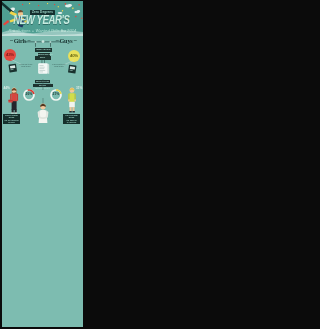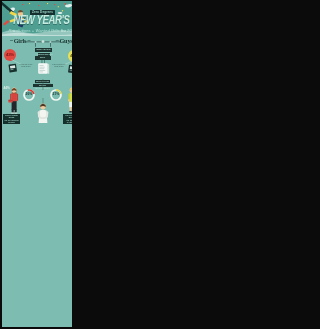--- a/index.html
+++ b/index.html
@@ -1,18 +1,18 @@
 <!DOCTYPE html>
 <html><head>
 <meta charset="utf-8">
 <style>
   html,body{margin:0;padding:0;background:#0b0b0b;}
   body{width:86px;height:329px;overflow:hidden;font-family:"Liberation Sans",sans-serif;-webkit-font-smoothing:antialiased;}
   #page{position:absolute;left:0;top:0;width:86px;height:329px;background:#0b0b0b;}
-  .ig{position:absolute;left:2px;top:1px;width:70px;height:326px;background:#7dbcb0;overflow:hidden;text-decoration:underline;}
+  .ig{position:absolute;left:2px;top:1px;width:81px;height:326px;background:#7dbcb0;overflow:hidden;text-decoration:underline;}
   .sec{position:absolute;left:0;width:81px;}
   
   .hdr{top:0;height:35px;overflow:hidden;}
   .hdrart{position:absolute;left:0;top:0;}
   .kick{position:absolute;left:28px;top:8.5px;width:25px;height:5.2px;background:#15302e;border-radius:.5px;
         color:#9fd6c9;font-size:3.1px;line-height:5.2px;text-align:center;font-weight:bold;letter-spacing:.1px;}
   .title{position:absolute;left:0;top:12.6px;width:81px;text-align:center;color:#c8ece0;
          font-size:12.6px;line-height:12.6px;font-weight:bold;font-style:italic;letter-spacing:-.5px;
          transform:scaleX(.76) translateX(-1.5px);text-shadow:0 .7px 0 #2f6d66;}
   .subtitle{position:absolute;left:0;top:26.5px;width:81px;text-align:center;color:#b7e3d6;

